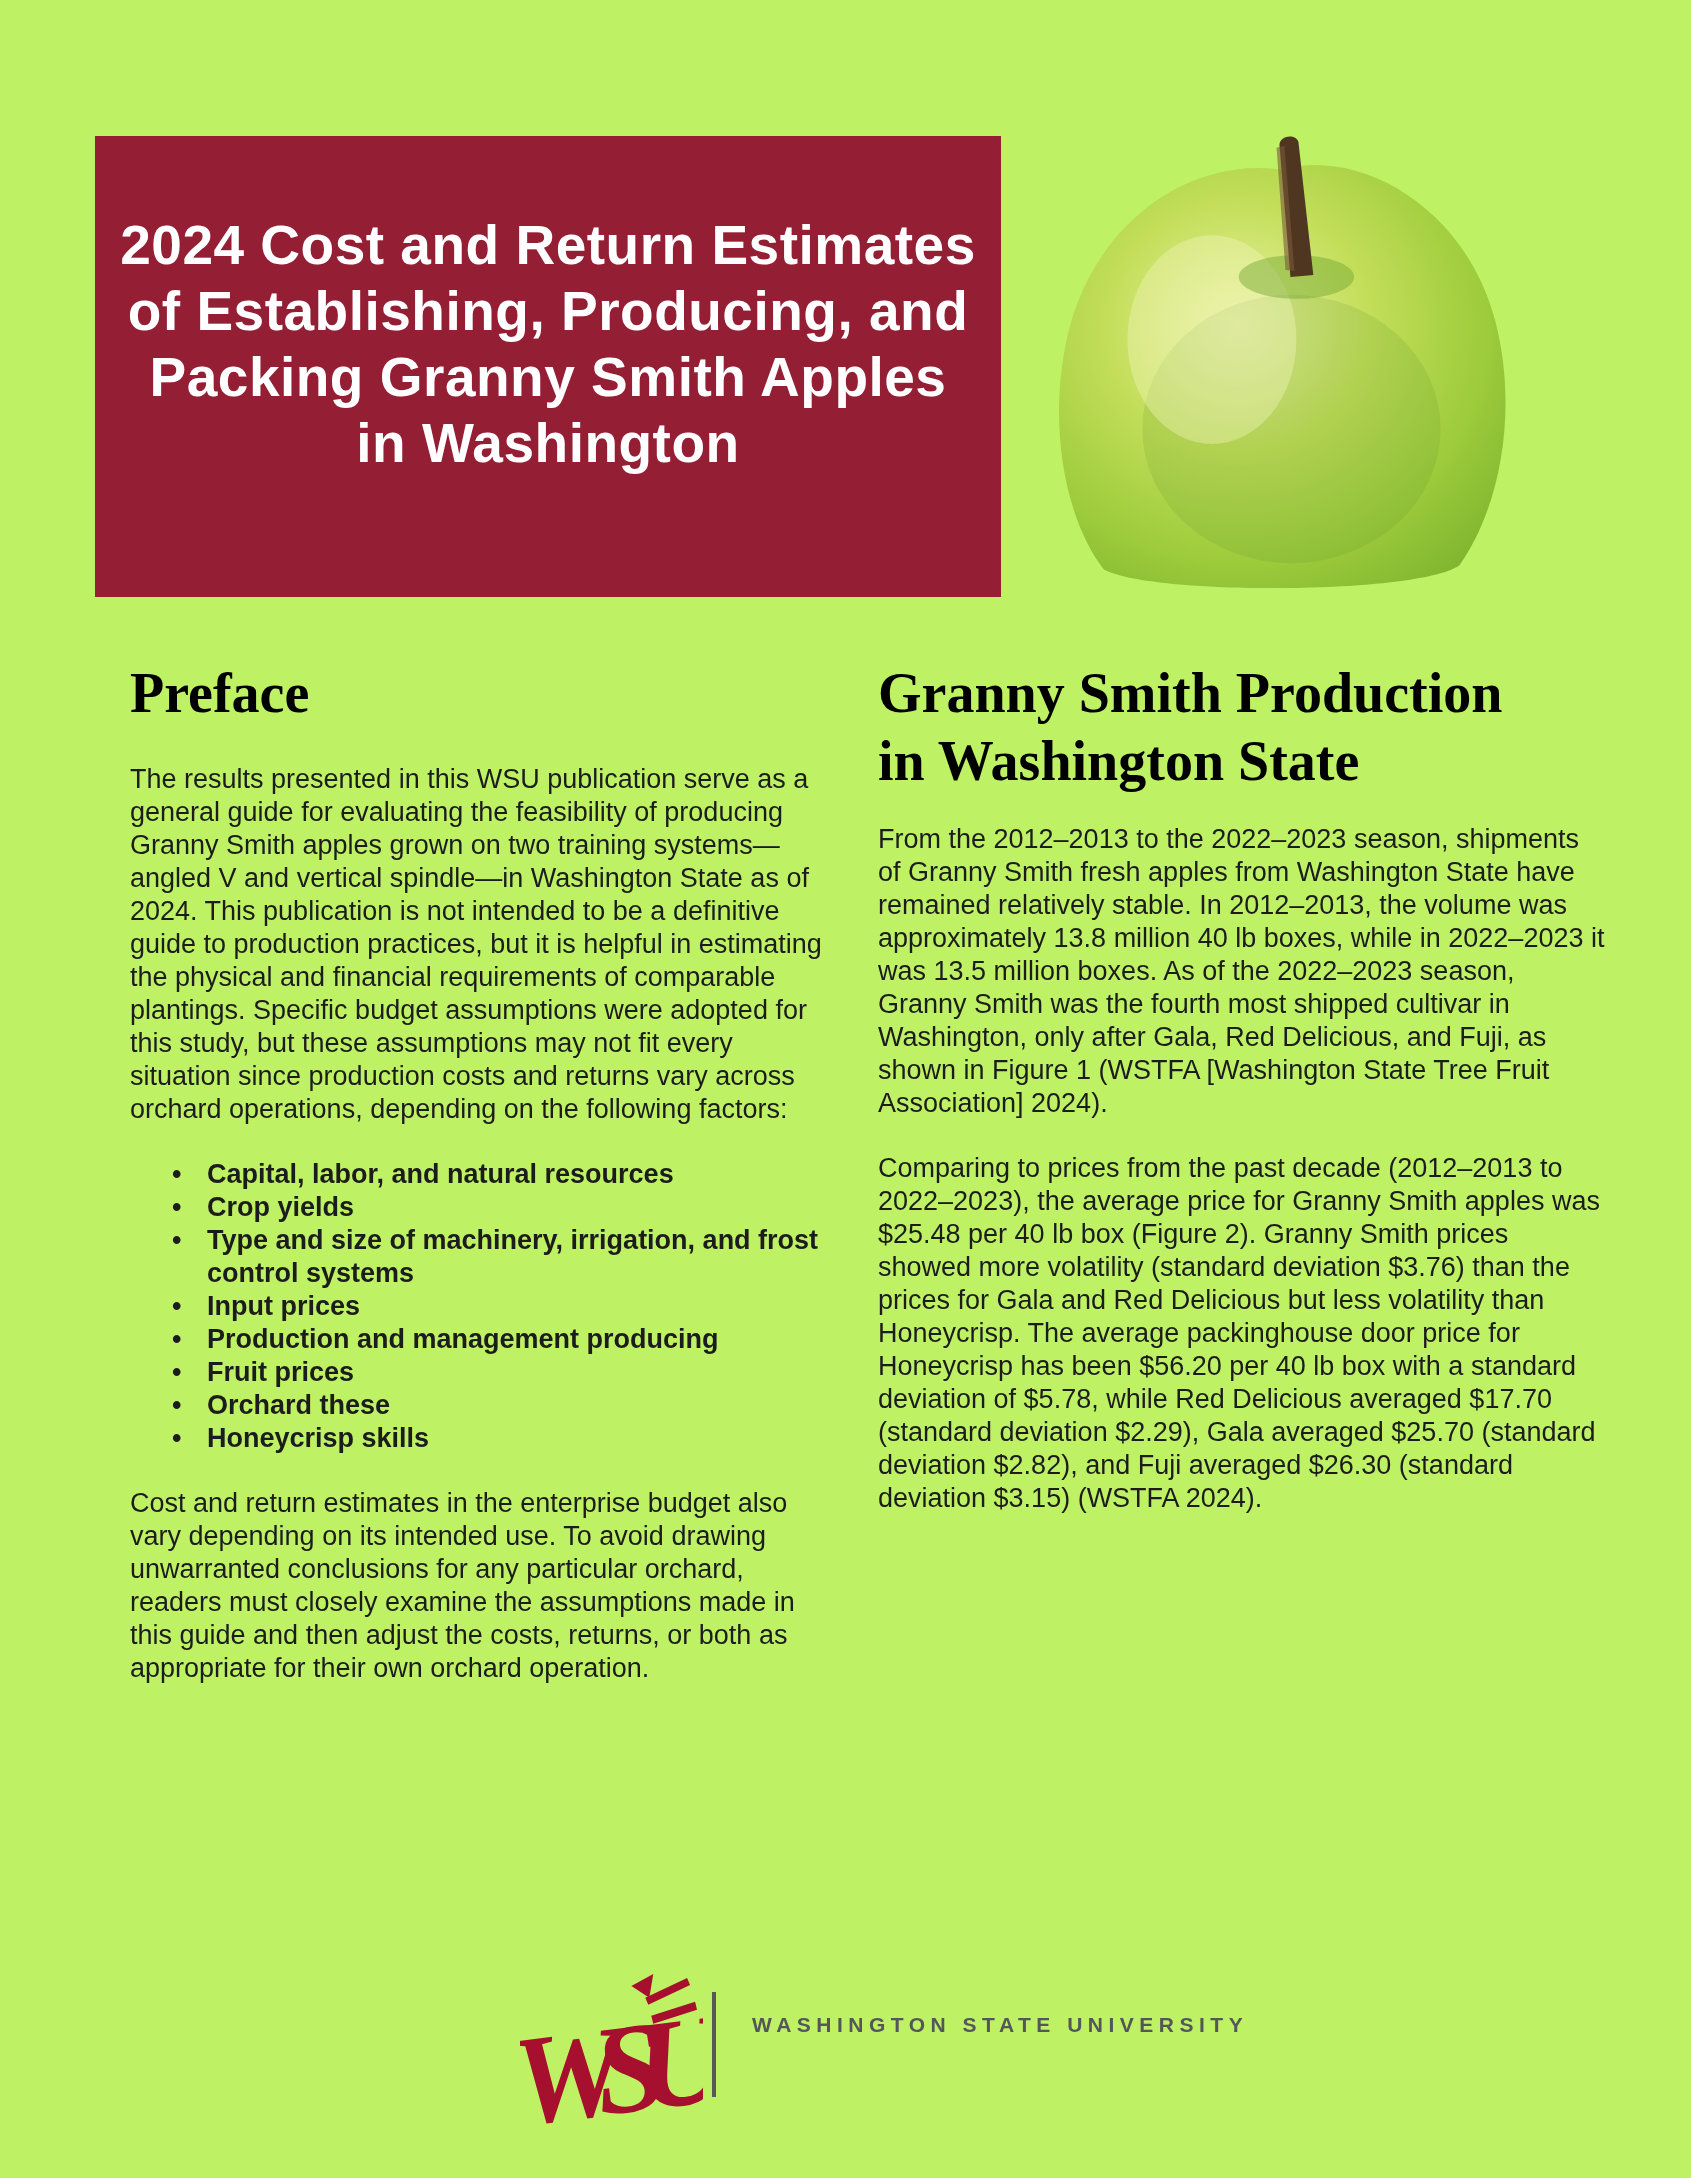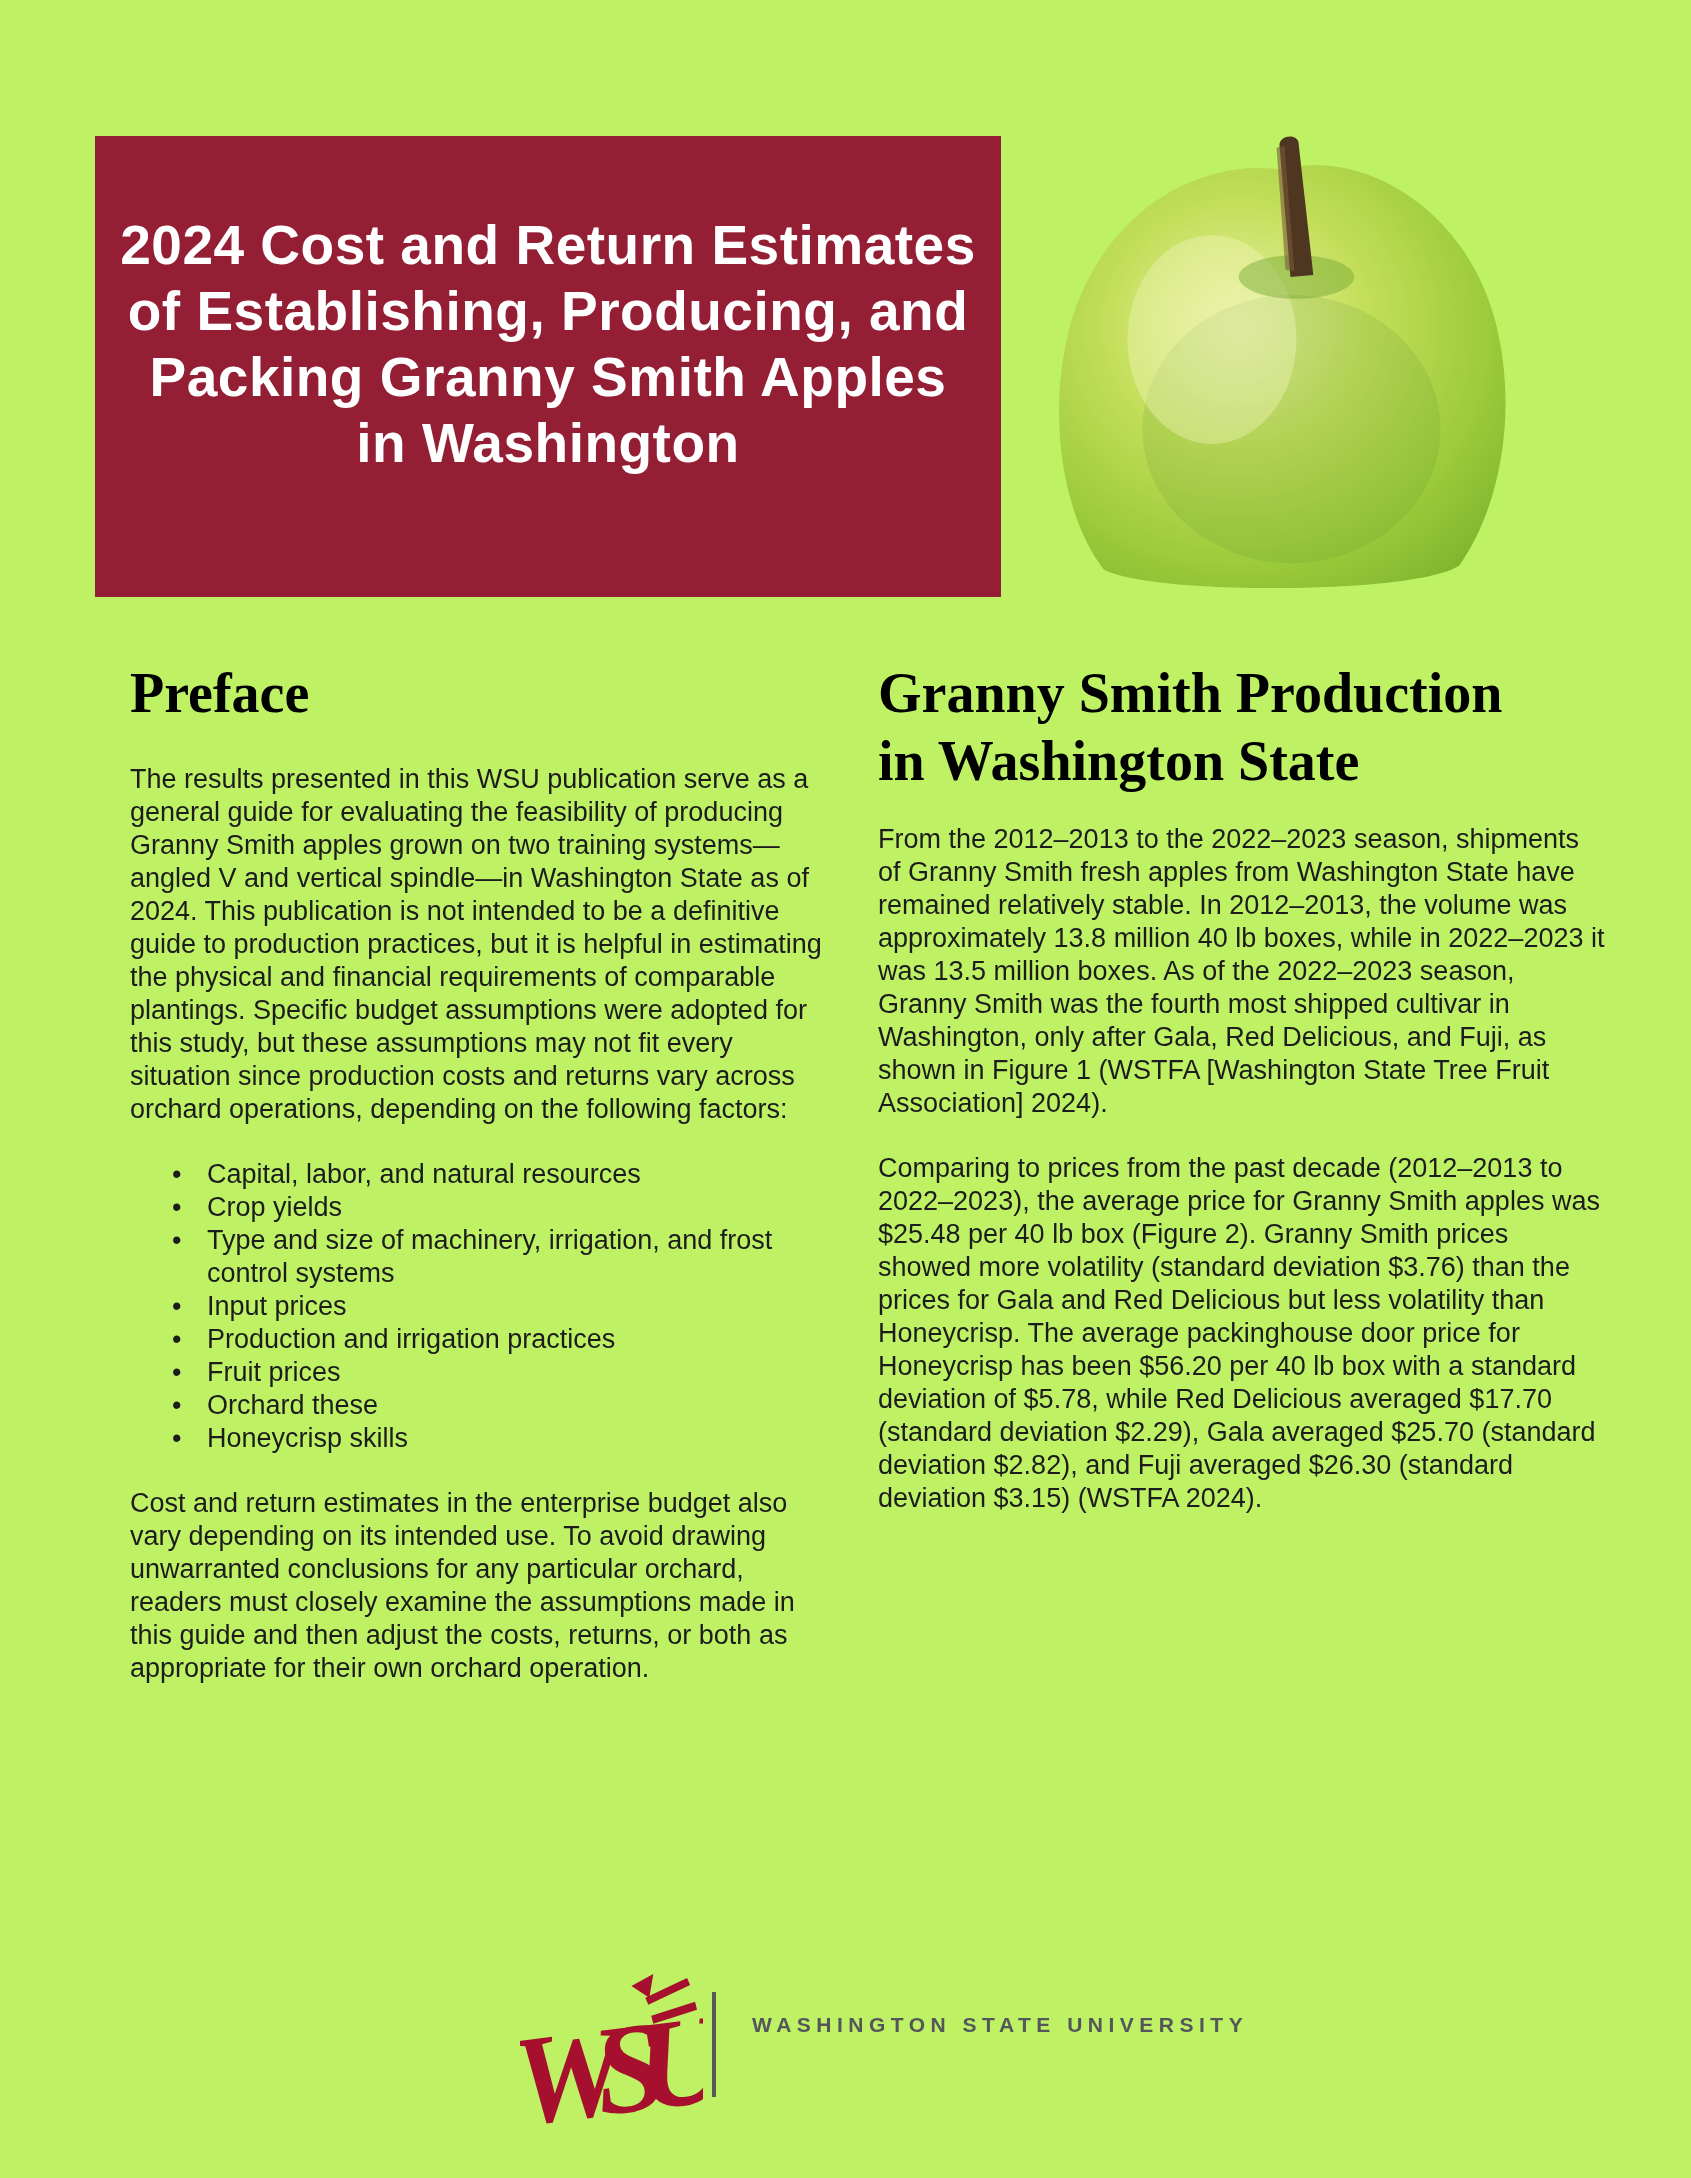--- a/index.html
+++ b/index.html
@@ -48,20 +48,21 @@
   .col-right h1.serif{margin-bottom:28px;}
   p.body{
     font-size:27px;
     line-height:33px;
     margin:0 0 32px 0;
   }
   ul.factors{
     list-style:none;
     margin:0 0 32px 0;
     padding:0;
+    font-weight:bold;
   }
   ul.factors li{
     position:relative;
     padding-left:77px;
     font-size:27px;
     line-height:33px;
   }
   ul.factors li::before{
     content:"\2022";
     position:absolute;
@@ -142,21 +143,21 @@
   </div>
 
   <div class="col col-left">
     <h1 class="serif">Preface</h1>
     <p class="body">The results presented in this WSU publication serve as a general guide for evaluating the feasibility of producing Granny Smith apples grown on two training systems—angled V and vertical spindle—in Washington State as of 2024. This publication is not intended to be a definitive guide to production practices, but it is helpful in estimating the physical and financial requirements of comparable plantings. Specific budget assumptions were adopted for this study, but these assumptions may not fit every situation since production costs and returns vary across orchard operations, depending on the following factors:</p>
     <ul class="factors">
       <li>Capital, labor, and natural resources</li>
       <li>Crop yields</li>
       <li>Type and size of machinery, irrigation, and frost control systems</li>
       <li>Input prices</li>
-      <li>Production and irrigation practices</li>
+      <li>Production and management producing</li>
       <li>Fruit prices</li>
       <li>Orchard these</li>
       <li>Honeycrisp skills</li>
     </ul>
     <p class="body">Cost and return estimates in the enterprise budget also vary depending on its intended use. To avoid drawing unwarranted conclusions for any particular orchard, readers must closely examine the assumptions made in this guide and then adjust the costs, returns, or both as appropriate for their own orchard operation.</p>
   </div>
 
   <div class="col col-right">
     <h1 class="serif">
       <div>Granny Smith Production</div>

